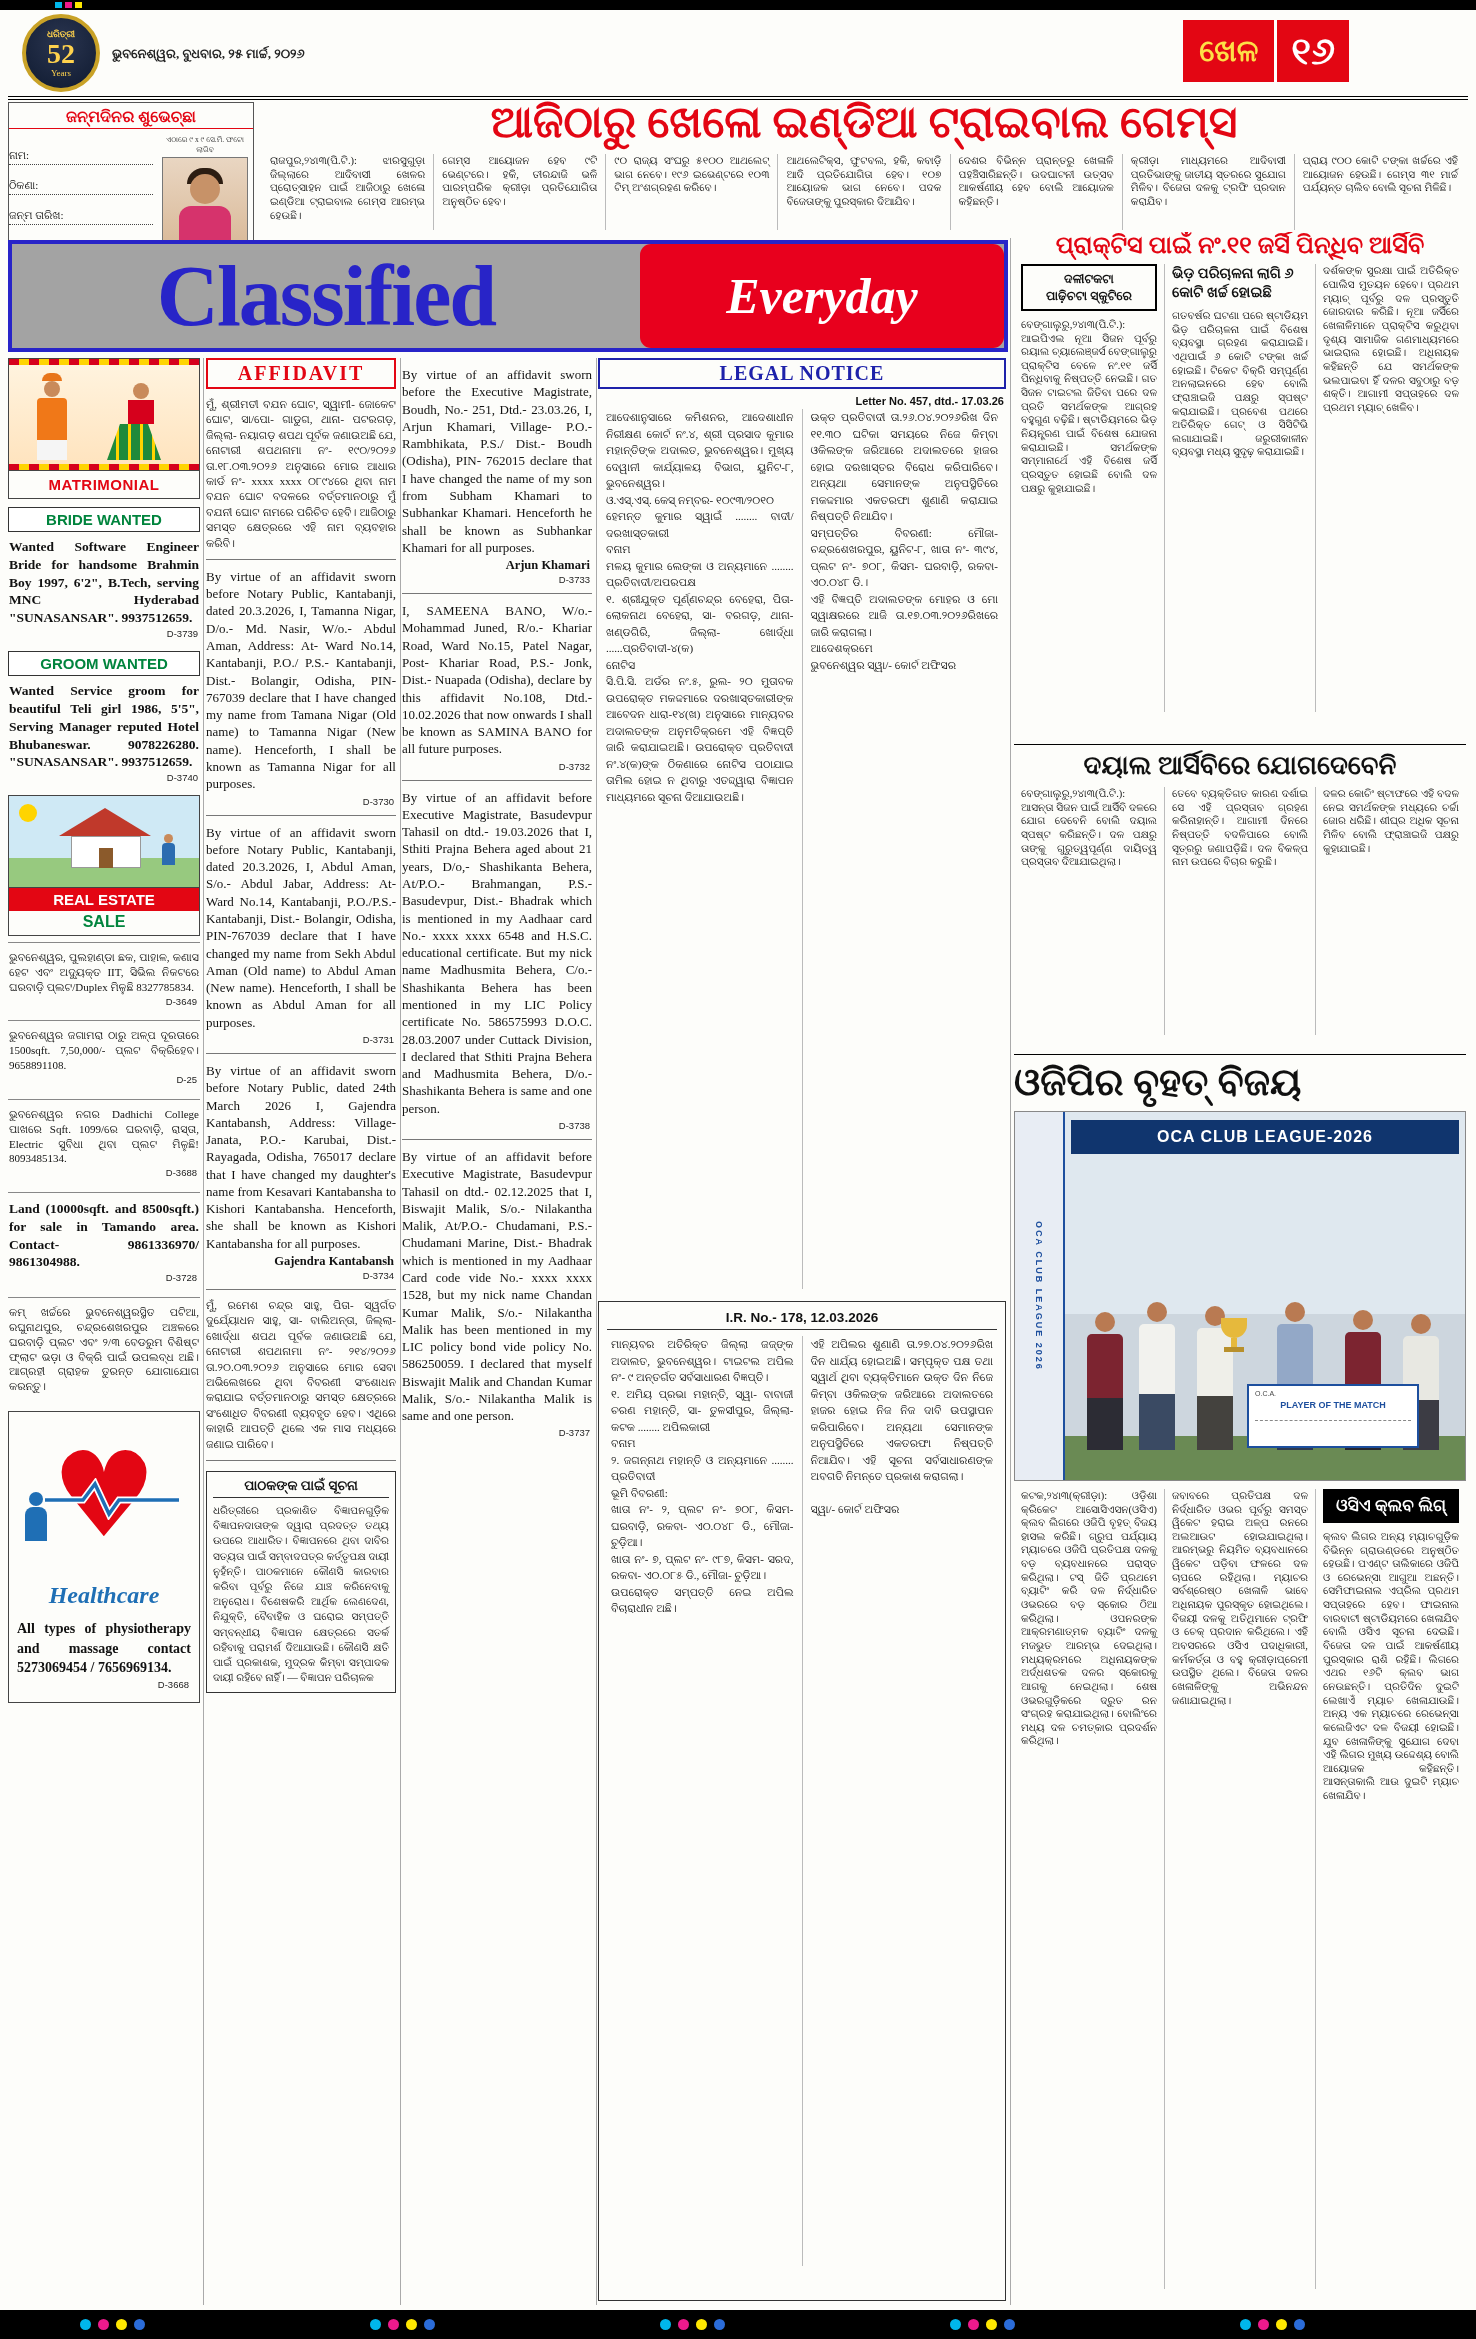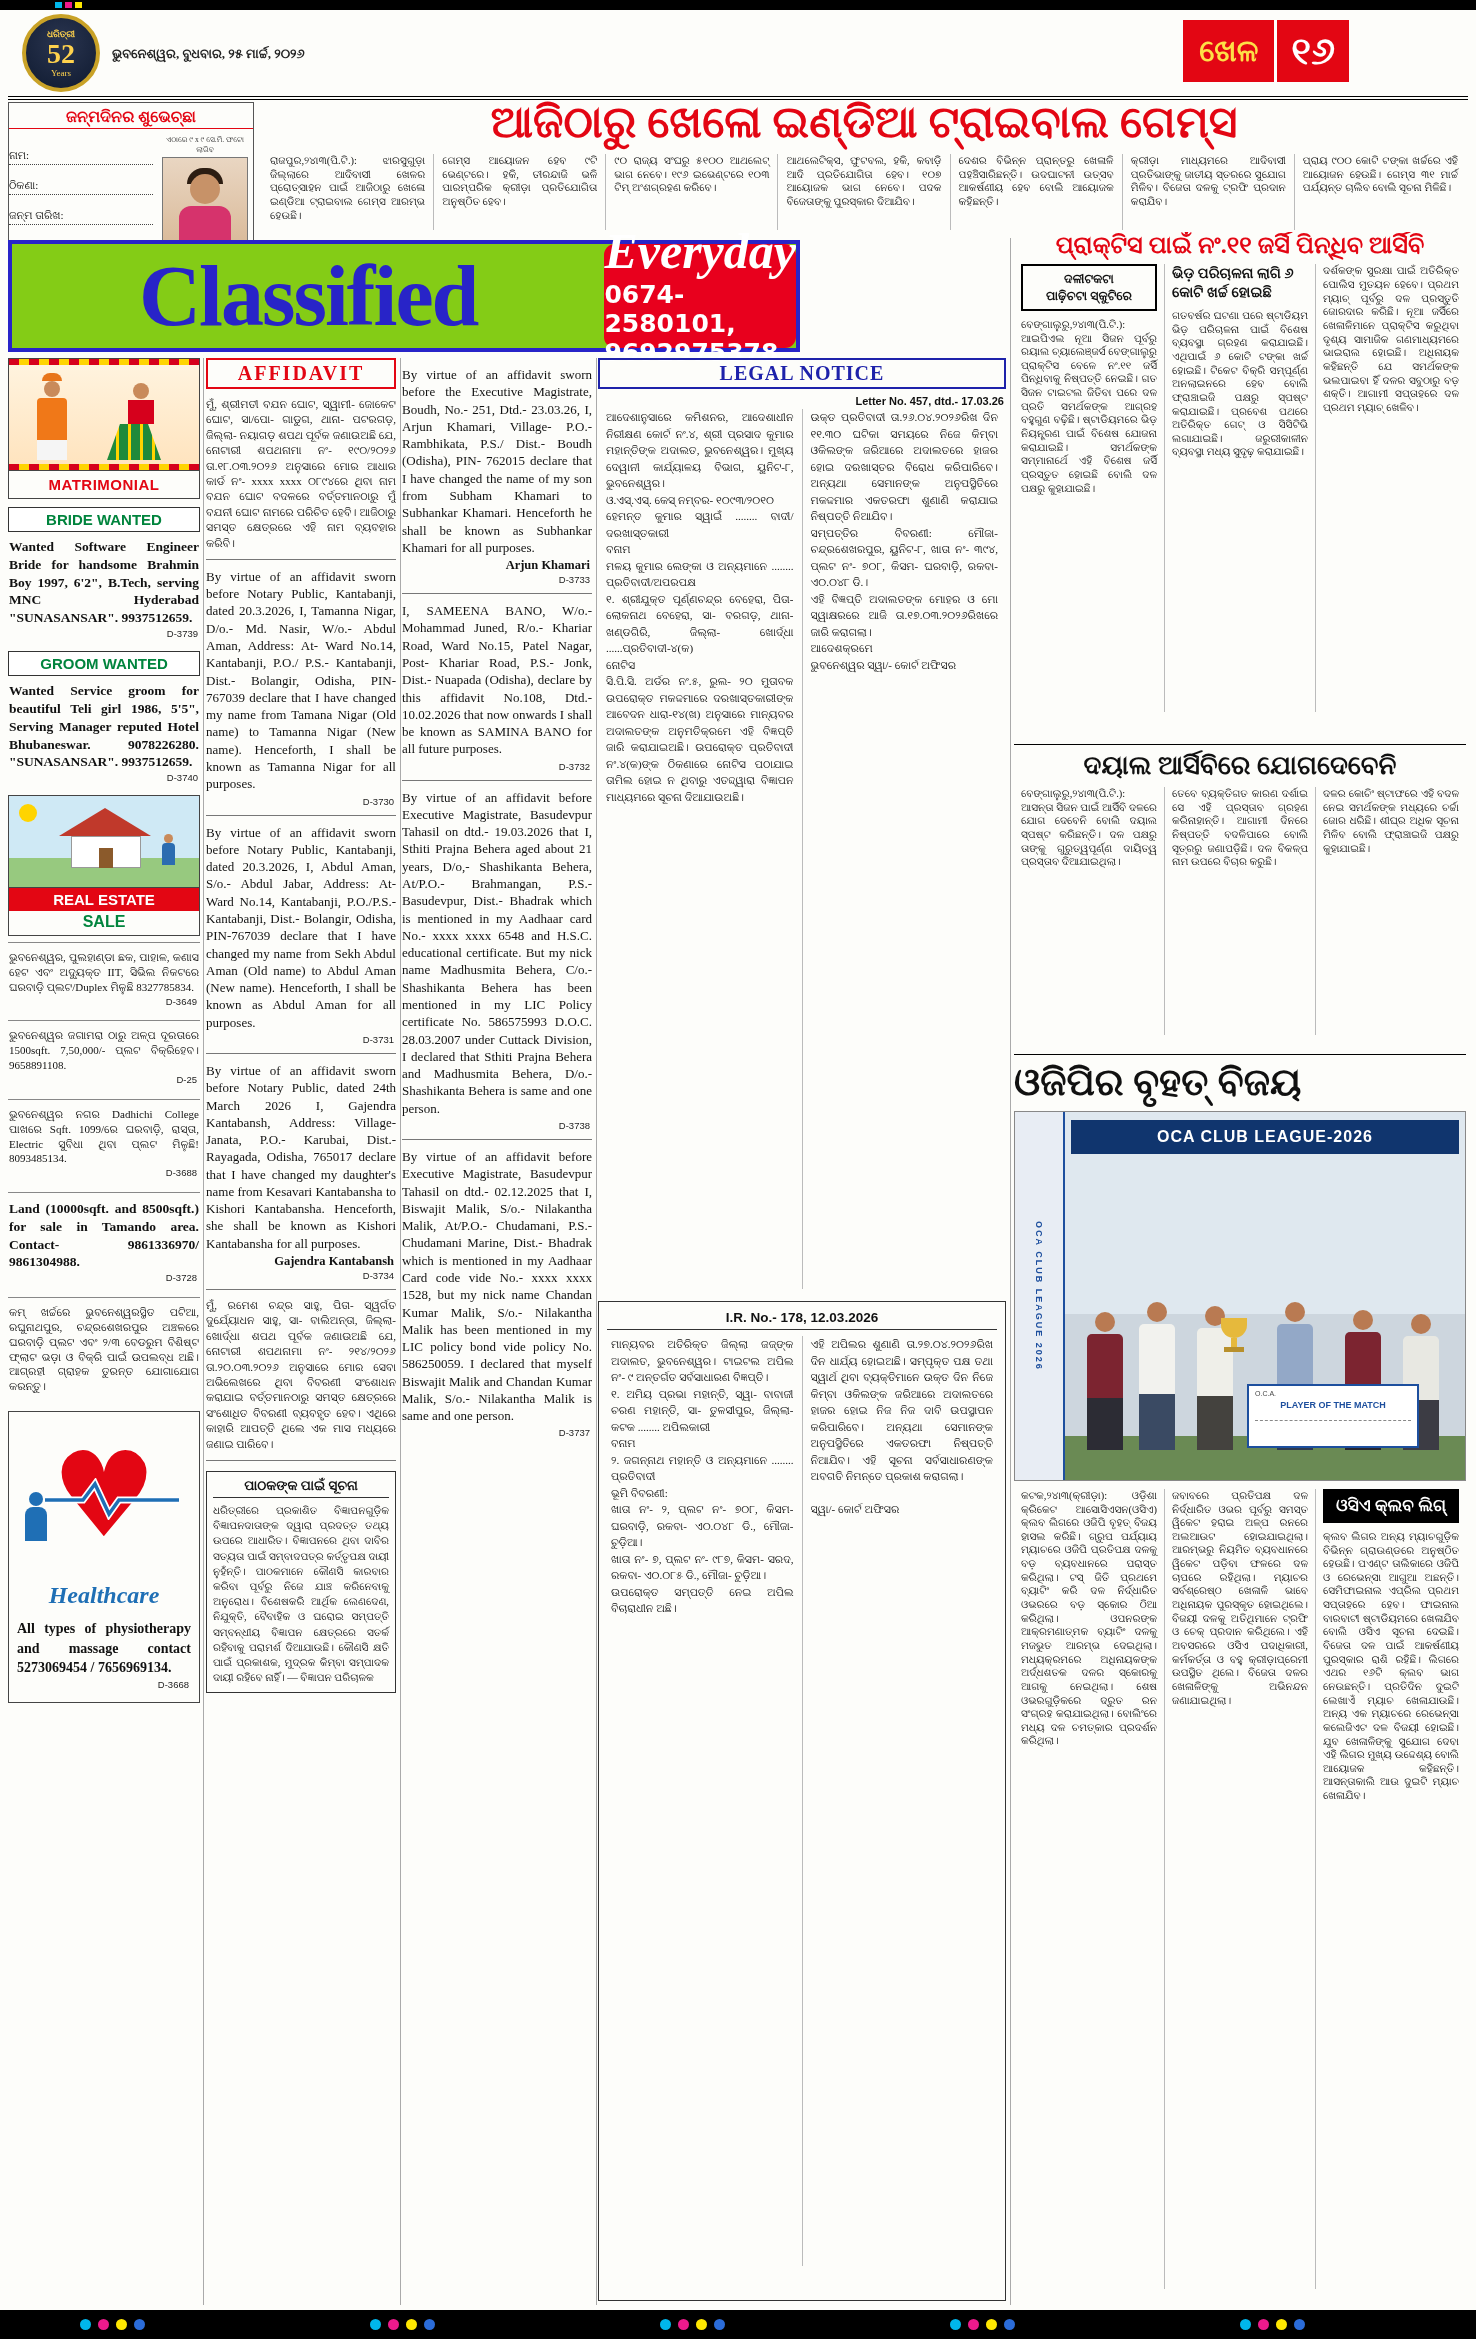--- a/index.html
+++ b/index.html
@@ -45,21 +45,21 @@
 
   
   .lead { position:absolute; left:262px; top:100px; width:1204px; height:136px; }
   .lead-headline { color:#e30613; font-size:44px; font-weight:bold; text-align:center; line-height:1.05; }
   .lead-cols { display:flex; margin-top:8px; height:76px; overflow:hidden; }
   .lead-cols > div { flex:1; padding:0 8px; overflow:hidden; }
   .lead-cols > div + div { border-left:1px solid #bbb; }
   .bt { font-size:10.5px; line-height:1.3; text-align:justify; color:#111; }
 
   
-  .classified { position:absolute; left:8px; top:240px; width:792px; height:112px; border:4px solid #2824c8; display:flex; background:#84cc16; }
+  .classified { position:absolute; left:8px; top:240px; width:1000px; height:112px; border:4px solid #2824c8; display:flex; background:#a3a3a3; }
   .cls-word { width:628px; display:flex; align-items:center; justify-content:center; font-size:86px; font-weight:bold; color:#2824c8; letter-spacing:-2px; }
   .cls-right { flex:1; background:#e8001d; color:#fff; display:flex; flex-direction:column; align-items:center; justify-content:center;border-radius:11px; }
   .cls-everyday { font-size:50px; font-weight:bold; font-style:italic; line-height:1.05; }
   .cls-phones { font-size:25px; font-weight:bold; font-family:"DejaVu Sans",sans-serif; margin-top:2px; }
 
   
   .leftcol { position:absolute; left:8px; top:358px; width:192px; height:1948px; overflow:hidden; }
   .midcol1 { position:absolute; left:206px; top:358px; width:190px; height:1948px; overflow:hidden; }
   .midcol2 { position:absolute; left:402px; top:358px; width:190px; height:1948px; overflow:hidden; }
   .legalcol { position:absolute; left:598px; top:358px; width:408px; height:1948px; overflow:hidden; }
@@ -223,21 +223,20 @@
       <div class="bt">ଦେଶର ବିଭିନ୍ନ ପ୍ରାନ୍ତରୁ ଖେଳାଳି ପହଞ୍ଚିସାରିଛନ୍ତି। ଉଦଘାଟନୀ ଉତ୍ସବ ଆକର୍ଷଣୀୟ ହେବ ବୋଲି ଆୟୋଜକ କହିଛନ୍ତି।</div>
       <div class="bt">କ୍ରୀଡ଼ା ମାଧ୍ୟମରେ ଆଦିବାସୀ ପ୍ରତିଭାଙ୍କୁ ଜାତୀୟ ସ୍ତରରେ ସୁଯୋଗ ମିଳିବ। ବିଜେତା ଦଳକୁ ଟ୍ରଫି ପ୍ରଦାନ କରାଯିବ।</div>
       <div class="bt">ପ୍ରାୟ ୯୦୦ କୋଟି ଟଙ୍କା ଖର୍ଚ୍ଚରେ ଏହି ଆୟୋଜନ ହେଉଛି। ଗେମ୍ସ ୩୧ ମାର୍ଚ୍ଚ ପର୍ଯ୍ୟନ୍ତ ଚାଲିବ ବୋଲି ସୂଚନା ମିଳିଛି।</div>
     </div>
   </div>
 
   <div class="classified">
     <div class="cls-word">Classified</div>
     <div class="cls-right">
       <div class="cls-everyday">Everyday</div>
-      <div class="cls-phones">0674-2580101, 9692975378</div>
     </div>
   </div>
 
   <div class="leftcol">
     <div class="matri">
       <div class="m-art">
         <div class="m-stripe top"></div>
         <div class="m-stripe bot"></div>
         <div class="m-fig" style="left:28px">
           <div class="g-turban"></div>

